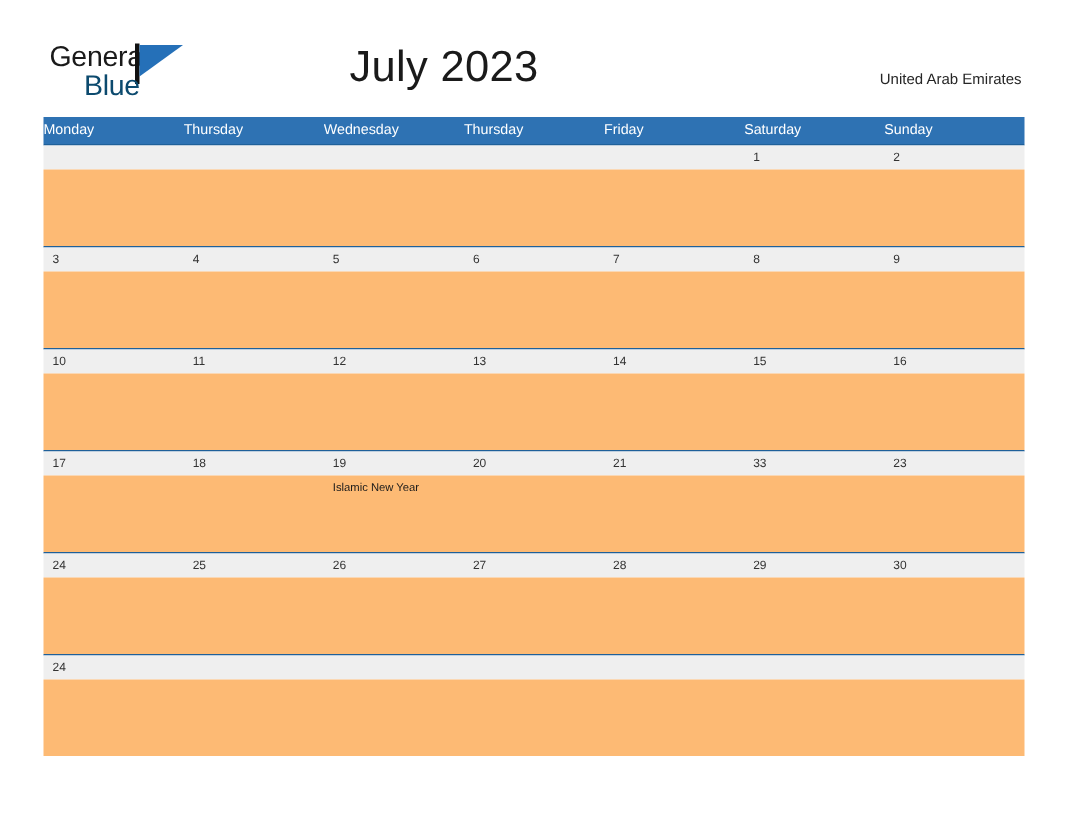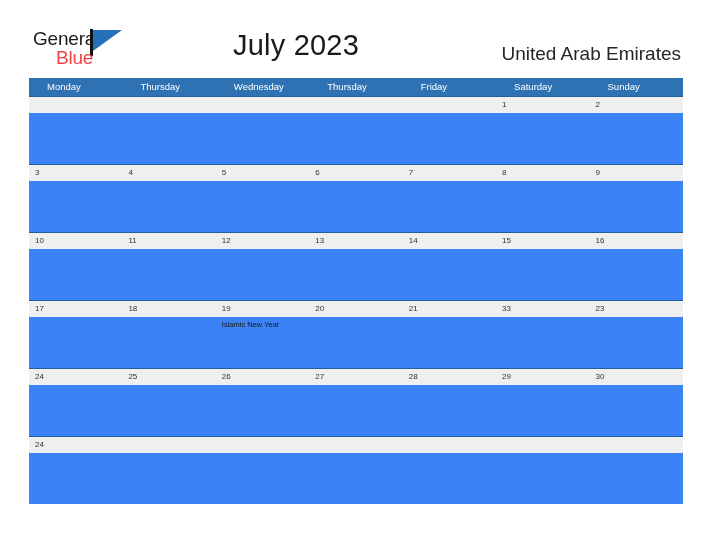--- a/index.html
+++ b/index.html
@@ -46,21 +46,21 @@
     color: #1a1a1a;
     letter-spacing: -0.2px;
     font-family: "Liberation Sans", sans-serif;
   }
   .logo-blue {
     position: absolute;
     left: 23px;
     top: 19px;
     font-size: 19px;
     line-height: 22px;
-    color: #ef4444;
+    color: #0c4a6e;
     letter-spacing: -0.2px;
     font-family: "Liberation Sans", sans-serif;
   }
   .logo-mark {
     position: absolute;
     left: 57px;
     top: 1px;
     width: 32px;
     height: 27px;
   }
@@ -92,21 +92,21 @@
     line-height: 34px;
     font-weight: 400;
     color: #1a1a1a;
     letter-spacing: 0.2px;
   }
 
   .region {
     position: absolute;
     right: 31px;
     top: 46px;
-    font-size: 19px;
+    font-size: 10px;
     line-height: 16px;
     color: #262626;
     text-align: right;
   }
 
   
   .calendar {
     position: absolute;
     left: 29px;
     top: 78px;
@@ -117,21 +117,21 @@
     display: flex;
     width: 100%;
     background: #2e72b3;
     height: 18px;
   }
   .dow-cell {
     flex: 1 1 0;
     color: #ffffff;
     font-size: 9.5px;
     line-height: 18px;
-    padding-left: 18px;
+    padding-left: 0;
     box-sizing: border-box;
     white-space: nowrap;
     overflow: hidden;
   }
 
   .week {
     width: 100%;
     border-top: 1.5px solid #1f6099;
   }
   .week:first-of-type {
@@ -149,21 +149,21 @@
     font-size: 8px;
     line-height: 16px;
     color: #333333;
     padding-left: 6px;
     box-sizing: border-box;
   }
 
   .week-body {
     display: flex;
     width: 100%;
-    background: #3b82f6;
+    background: #fdba74;
     height: 51px;
   }
   .body-cell {
     flex: 1 1 0;
     box-sizing: border-box;
     padding: 2px 4px 0 6px;
     overflow: hidden;
   }
   .event {
     font-size: 7.5px;

